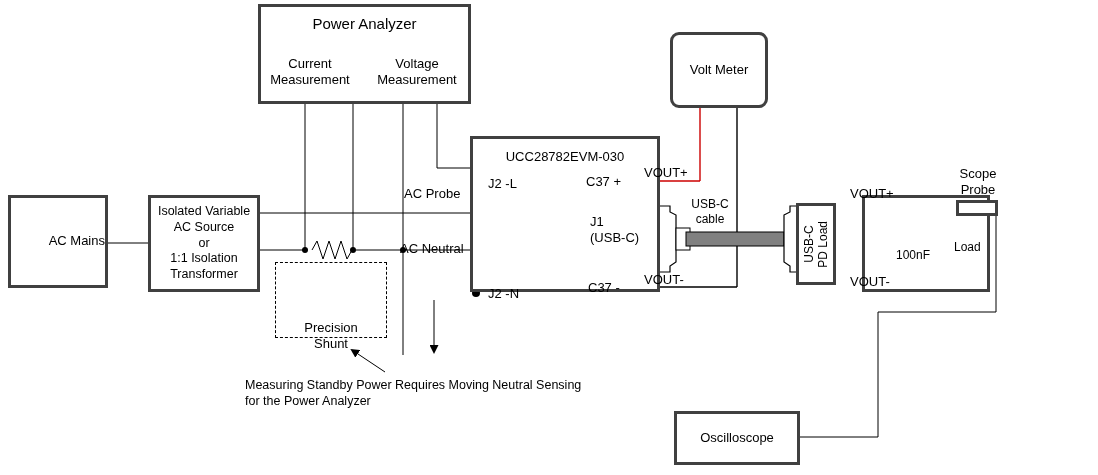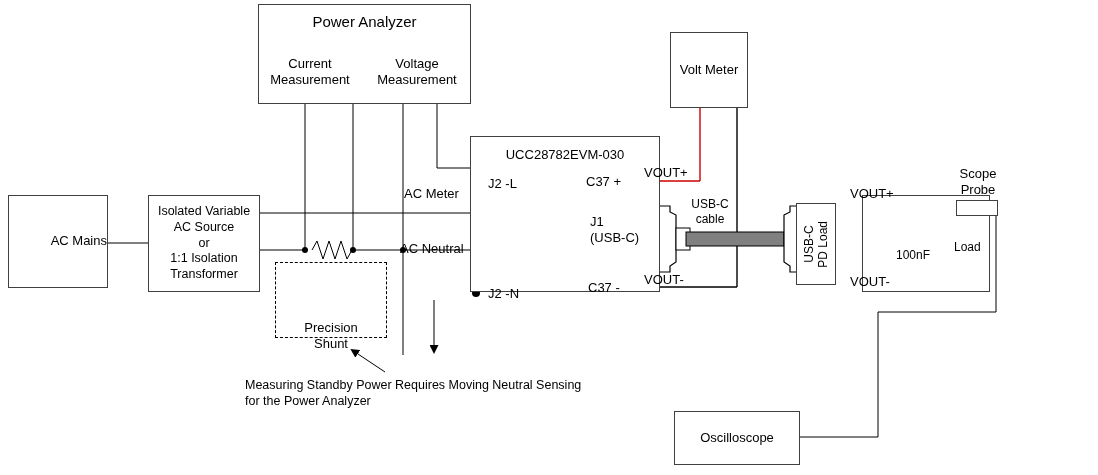--- a/index.html
+++ b/index.html
@@ -6,21 +6,21 @@
   body{
     width:1098px;height:475px;
     background:#ffffff;
     font-family:"Liberation Sans", sans-serif;
     color:#000000;
     overflow:hidden;
   }
   #stage{position:relative;width:1098px;height:475px;}
   .box{
     position:absolute;
-    border:1px solid #404040;
+    border:3px solid #404040;
     background:#fff;
     box-sizing:border-box;
     display:flex;
     align-items:center;
     justify-content:center;
     text-align:center;
     font-size:13px;
     line-height:1.25;
     white-space:pre-line;
   }
@@ -141,21 +141,21 @@
 Measurement</div>
 
   <div class="dash" style="left:275px;top:262px;width:112px;height:76px;"></div>
   <div class="lbl center" style="left:280px;top:277px;width:102px;margin-top:43px;">Precision
 Shunt</div>
 
   <div class="box" style="left:470px;top:136px;width:190px;height:156px;align-items:flex-start;justify-content:flex-start;">
     <span style="position:absolute;left:0;right:0;top:10px;text-align:center;font-size:13px;">UCC28782EVM-030</span>
   </div>
 
-  <div class="box" style="left:670px;top:32px;width:78px;height:76px;">
+  <div class="box" style="left:670px;top:32px;width:98px;height:76px;border-radius:9px;">
     <span>Volt Meter</span>
   </div>
 
   <div class="box" style="left:796px;top:203px;width:40px;height:82px;">
     <span style="writing-mode:vertical-rl;transform:rotate(180deg);font-size:12px;line-height:1.2;text-align:center;">USB-C
 PD Load</span>
   </div>
 
   <div class="box" style="left:862px;top:195px;width:128px;height:97px;"></div>
 
@@ -163,21 +163,21 @@
   <div class="lbl center" style="left:932px;top:166px;width:92px;">Scope
 Probe</div>
 
   <div class="lbl" style="left:896px;top:248px;font-size:12px;">100nF</div>
   <div class="lbl" style="left:954px;top:240px;font-size:12px;">Load</div>
 
   <div class="box" style="left:674px;top:411px;width:126px;height:54px;">
     <span>Oscilloscope</span>
   </div>
 
-  <div class="lbl" style="left:404px;top:186px;">AC Meter</div>
+  <div class="lbl" style="left:404px;top:186px;">AC Probe</div>
   <div class="lbl" style="left:400px;top:241px;">AC Neutral</div>
 
   <div class="lbl" style="left:488px;top:176px;">J2 -L</div>
   <div class="lbl" style="left:488px;top:286px;">J2 -N</div>
 
   <div class="lbl" style="left:590px;top:214px;">J1
 (USB-C)</div>
 
   <div class="lbl" style="left:586px;top:174px;">C37  +</div>
   <div class="lbl" style="left:588px;top:280px;">C37  -</div>

